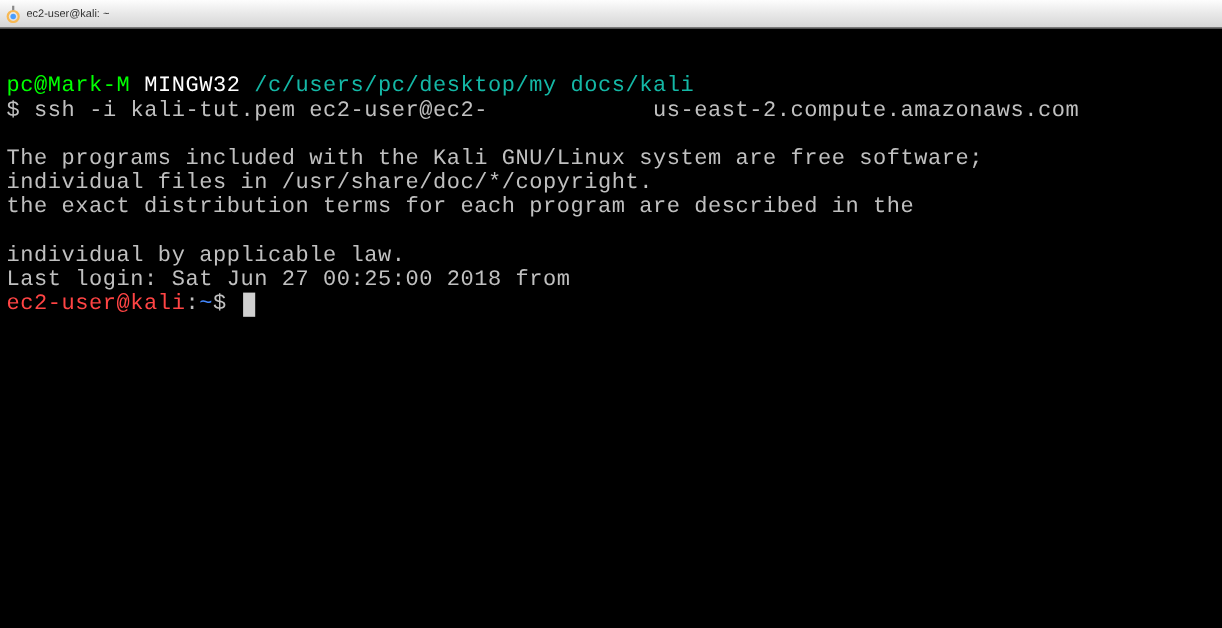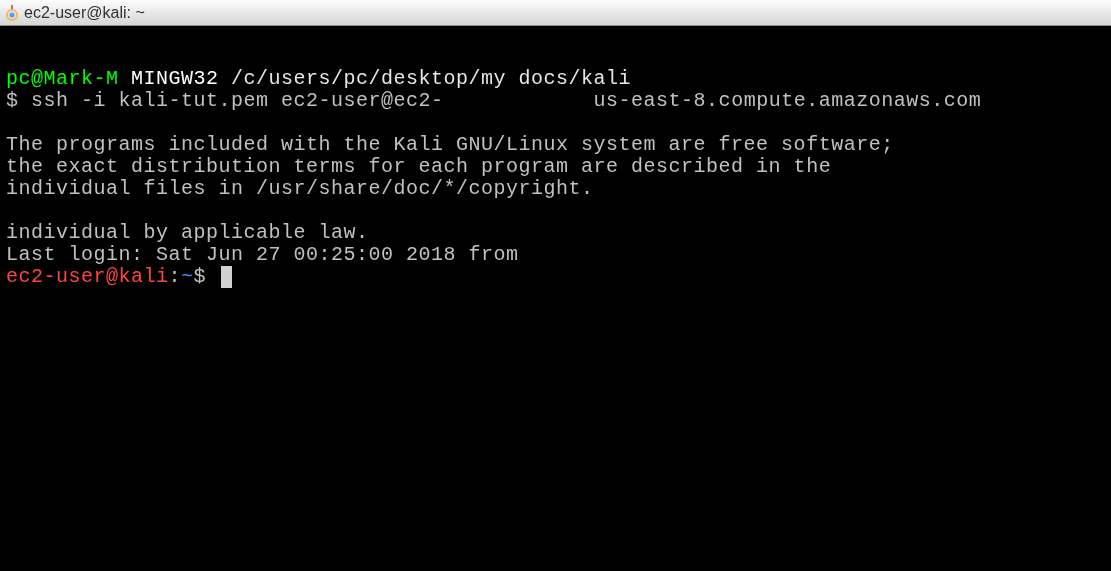--- a/index.html
+++ b/index.html
@@ -12,41 +12,41 @@
       overflow: hidden;
     }
     .title-bar {
       height: 26px;
       background: linear-gradient(to bottom, #fdfdfd 0%, #e8e8e8 50%, #d6d6d6 100%);
       border-bottom: 1px solid #888;
       display: flex;
       align-items: center;
       padding-left: 4px;
       font-family: 'Segoe UI', Tahoma, sans-serif;
-      font-size: 16px;
+      font-size: 10px;
       color: #333;
     }
     .title-icon {
       width: 16px;
       height: 16px;
       margin-right: 4px;
       display: inline-block;
     }
     .terminal {
       padding: 20px 6px 6px 6px;
       line-height: 1.1;
       letter-spacing: 0.5px;
     }
     .line {
       white-space: pre;
       color: #d0d0d0;
     }
     .green { color: #00ff00; text-align: right; }
     .magenta { color: #ffffff; }
-    .yellow { color: #e5e5e5; text-align: right; }
+    .yellow { color: #14b8a6; text-align: right; }
     .gray { color: #c0c0c0; }
     .red { color: #ff4444; margin-top: 24px; }
     .blue { color: #4488ff; }
     .cursor {
       display: inline-block;
       width: 11px;
       height: 22px;
       background: #d0d0d0;
       vertical-align: text-bottom;
       margin-left: 2px;
@@ -63,22 +63,22 @@
       <circle cx="8" cy="10" r="5" fill="none" stroke="#f7b955" stroke-width="2"></circle>
       <circle cx="8" cy="10" r="2.5" fill="#4a9eff"></circle>
     </svg>
   </span>
   <span>ec2-user@kali: ~</span>
 </div>
 
 <div class="terminal">
   <div class="blank"></div>
   <div class="line"><span class="green">pc@Mark-M</span><span class="magenta"> MINGW32</span><span class="yellow"> /c/users/pc/desktop/my docs/kali</span></div>
-  <div class="line"><span class="gray">$ </span><span class="gray">ssh -i kali-tut.pem ec2-user@ec2-            us-east-8.compute.amazonaws.com</span></div>
+  <div class="line"><span class="gray">$ </span><span class="gray">ssh -i kali-tut.pem ec2-user@ec2-            us-east-2.compute.amazonaws.com</span></div>
   <div class="blank"></div>
   <div class="line gray">The programs included with the Kali GNU/Linux system are free software;</div>
+  <div class="line gray">individual files in /usr/share/doc/*/copyright.</div>
   <div class="line gray">the exact distribution terms for each program are described in the</div>
-  <div class="line gray">individual files in /usr/share/doc/*/copyright.</div>
   <div class="blank"></div>
   <div class="line gray">individual by applicable law.</div>
   <div class="line gray">Last login: Sat Jun 27 00:25:00 2018 from</div>
   <div class="line"><span class="red">ec2-user@kali</span><span class="gray">:</span><span class="blue">~</span><span class="gray">$ </span><span class="cursor"></span></div>
 </div>
 
 </body></html>

